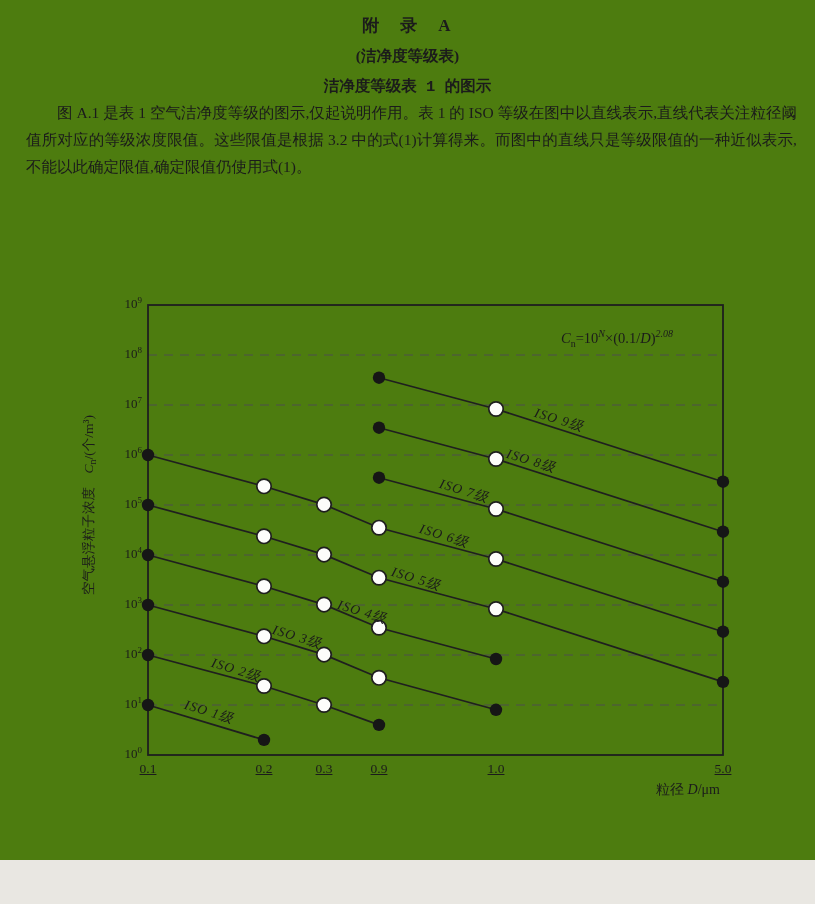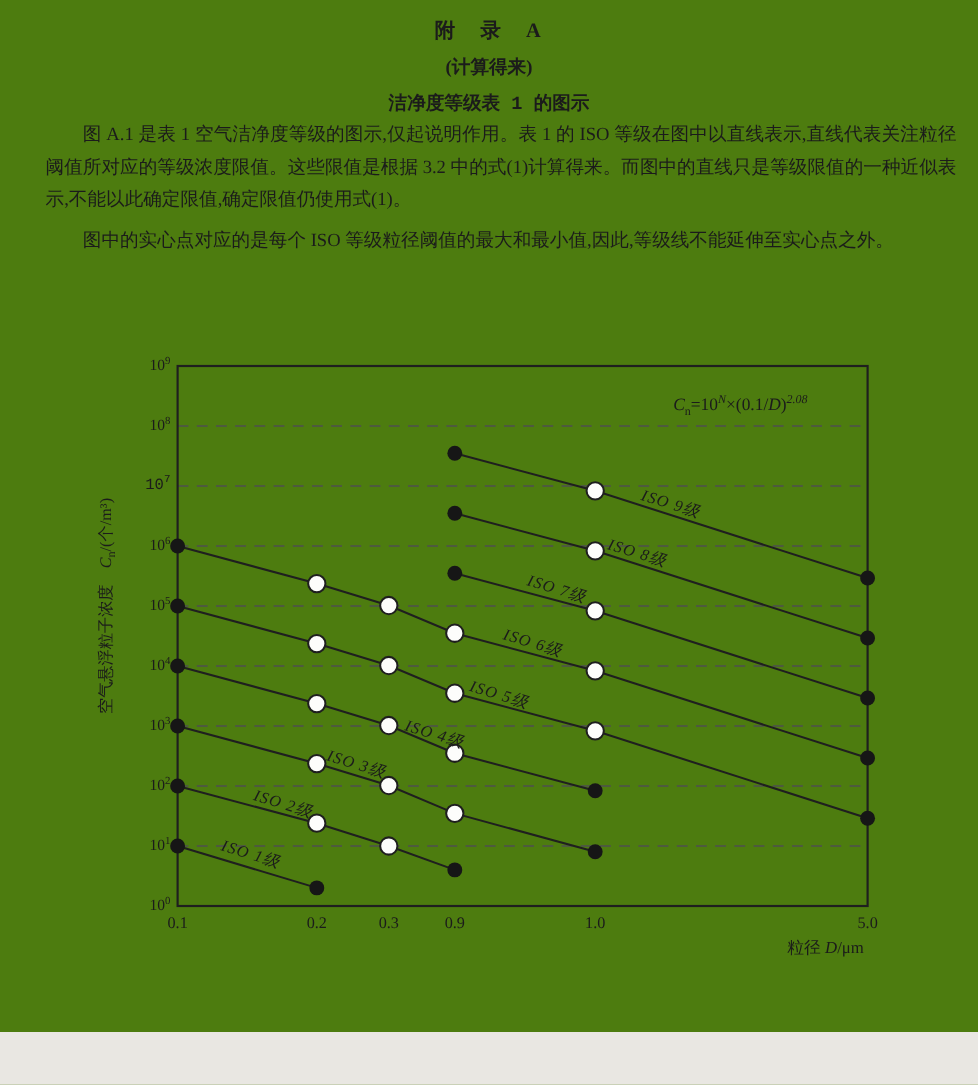--- a/index.html
+++ b/index.html
@@ -11,51 +11,50 @@
     background:#4d7c0f;
     color:#1b1b1b;
     font-family:"Liberation Serif","DejaVu Serif",serif;
     overflow:hidden;
   }
   .center{left:0;width:100%;text-align:center;}
   .t1{position:absolute;top:14px;font-size:17px;font-weight:bold;letter-spacing:2px;}
   .t2{position:absolute;top:46px;font-size:15.5px;font-weight:bold;}
   .t3{position:absolute;top:76px;font-size:15.5px;font-weight:bold;font-family:Liberation Mono, monospace;}
   #paras{position:absolute;top:99px;left:22px;right:18px;font-size:15.5px;line-height:27px;text-align:justify;}
-  #paras p{margin:0 0 7px 16px;text-indent:2em;}
+  #paras p{margin:0 0 7px 4px;text-indent:2em;}
   #chart{position:absolute;top:290px;left:0;width:815px;height:515px;}
   #chart-svg{position:absolute;left:0;top:0;}
   .ytick{position:absolute;left:92px;width:50px;text-align:right;font-size:13px;}
   .ytick sup{font-size:9px;}
-  .xtick{position:absolute;width:44px;text-align:center;font-size:13.5px;top:471px;}
+  .xtick{position:absolute;width:44px;text-align:center;font-size:13.5px;top:471px;text-decoration:underline;}
   .slabel{position:absolute;transform:translateX(-50%) rotate(17deg);transform-origin:center;
           font-size:13.5px;font-style:italic;white-space:nowrap;letter-spacing:1px;}
   .formula{position:absolute;left:617px;top:38px;transform:translateX(-50%);font-size:14.5px;white-space:nowrap;}
   .formula sup{font-size:10px;font-style:italic;}
   .formula sub{font-size:10px;}
   .ylabel{position:absolute;left:89px;top:215px;transform:translate(-50%,-50%) rotate(-90deg);
           font-size:13.5px;white-space:nowrap;}
   .ylabel sub,.note sub{font-size:10px;}
   .xlabel{position:absolute;left:688px;top:491px;transform:translateX(-50%);font-size:14px;white-space:nowrap;}
   #notes{position:absolute;top:816px;left:44px;right:20px;font-size:13.5px;line-height:28px;}
   .note i{margin-left:4px;}
   .caption{position:absolute;top:880px;font-size:10px;font-weight:bold;}
 </style>
 </head>
 <body>
 
 <div id="page">
 
   <div class="t1 center">附　录　A</div>
-  <div class="t2 center">(计算得来)</div>
+  <div class="t2 center">(洁净度等级表)</div>
   <div class="t3 center">洁净度等级表 1 的图示</div>
 
   <div id="paras">
     <p>图 A.1 是表 1 空气洁净度等级的图示,仅起说明作用。表 1 的 ISO 等级在图中以直线表示,直线代表关注粒径阈值所对应的等级浓度限值。这些限值是根据 3.2 中的式(1)计算得来。而图中的直线只是等级限值的一种近似表示,不能以此确定限值,确定限值仍使用式(1)。</p>
-    <p>图中的实心点对应的是每个 ISO 等级粒径阈值的最大和最小值,因此,等级线不能延伸至实心点之外。</p>
   </div>
 
   <div id="chart">
     <svg id="chart-svg" width="815" height="515" viewBox="0 0 815 515">
         <line x1="148" x2="723" y1="415" y2="415" stroke="#4f4f4f" stroke-width="1.1" stroke-dasharray="9 7"></line>
         <line x1="148" x2="723" y1="365" y2="365" stroke="#4f4f4f" stroke-width="1.1" stroke-dasharray="9 7"></line>
         <line x1="148" x2="723" y1="315" y2="315" stroke="#4f4f4f" stroke-width="1.1" stroke-dasharray="9 7"></line>
         <line x1="148" x2="723" y1="265" y2="265" stroke="#4f4f4f" stroke-width="1.1" stroke-dasharray="9 7"></line>
         <line x1="148" x2="723" y1="215" y2="215" stroke="#4f4f4f" stroke-width="1.1" stroke-dasharray="9 7"></line>
         <line x1="148" x2="723" y1="165" y2="165" stroke="#4f4f4f" stroke-width="1.1" stroke-dasharray="9 7"></line>
@@ -115,21 +114,21 @@
     <div class="ylabel"><span>空气悬浮粒子浓度　</span><i>C</i><sub>n</sub><span>/(个/m³)</span></div>
 
     <div class="xlabel"><span>粒径 </span><i>D</i><span>/μm</span></div>
   <div class="ytick" style="top: 455px;">10<sup>0</sup></div>
       <div class="ytick" style="top: 405px;">10<sup>1</sup></div>
       <div class="ytick" style="top: 355px;">10<sup>2</sup></div>
       <div class="ytick" style="top: 305px;">10<sup>3</sup></div>
       <div class="ytick" style="top: 255px;">10<sup>4</sup></div>
       <div class="ytick" style="top: 205px;">10<sup>5</sup></div>
       <div class="ytick" style="top: 155px;">10<sup>6</sup></div>
-      <div class="ytick" style="top: 105px; font-family: Liberation Mono, monospace;">10<sup>7</sup></div>
+      <div class="ytick" style="top: 105px;">10<sup>7</sup></div>
       <div class="ytick" style="top: 55px;">10<sup>8</sup></div>
       <div class="ytick" style="top: 5px;">10<sup>9</sup></div>
       <div class="xtick" style="left: 126px;">0.1</div>
       <div class="xtick" style="left: 242px;">0.2</div>
       <div class="xtick" style="left: 302px;">0.3</div>
       <div class="xtick" style="left: 357px;">0.9</div>
       <div class="xtick" style="left: 474px;">1.0</div>
       <div class="xtick" style="left: 701px;">5.0</div>
       <div class="slabel" style="left: 209px; top: 413px;">ISO 1级</div>
       <div class="slabel" style="left: 236px; top: 371px;">ISO 2级</div>

